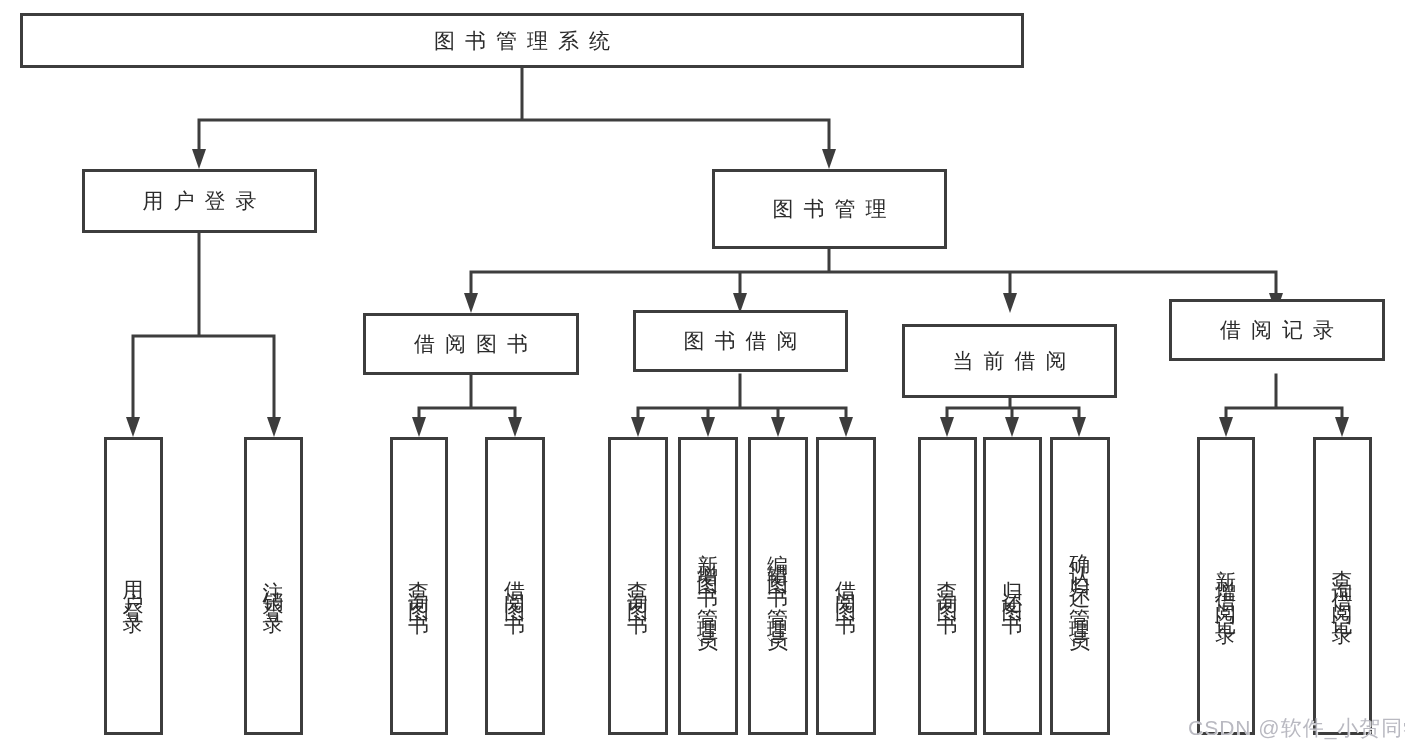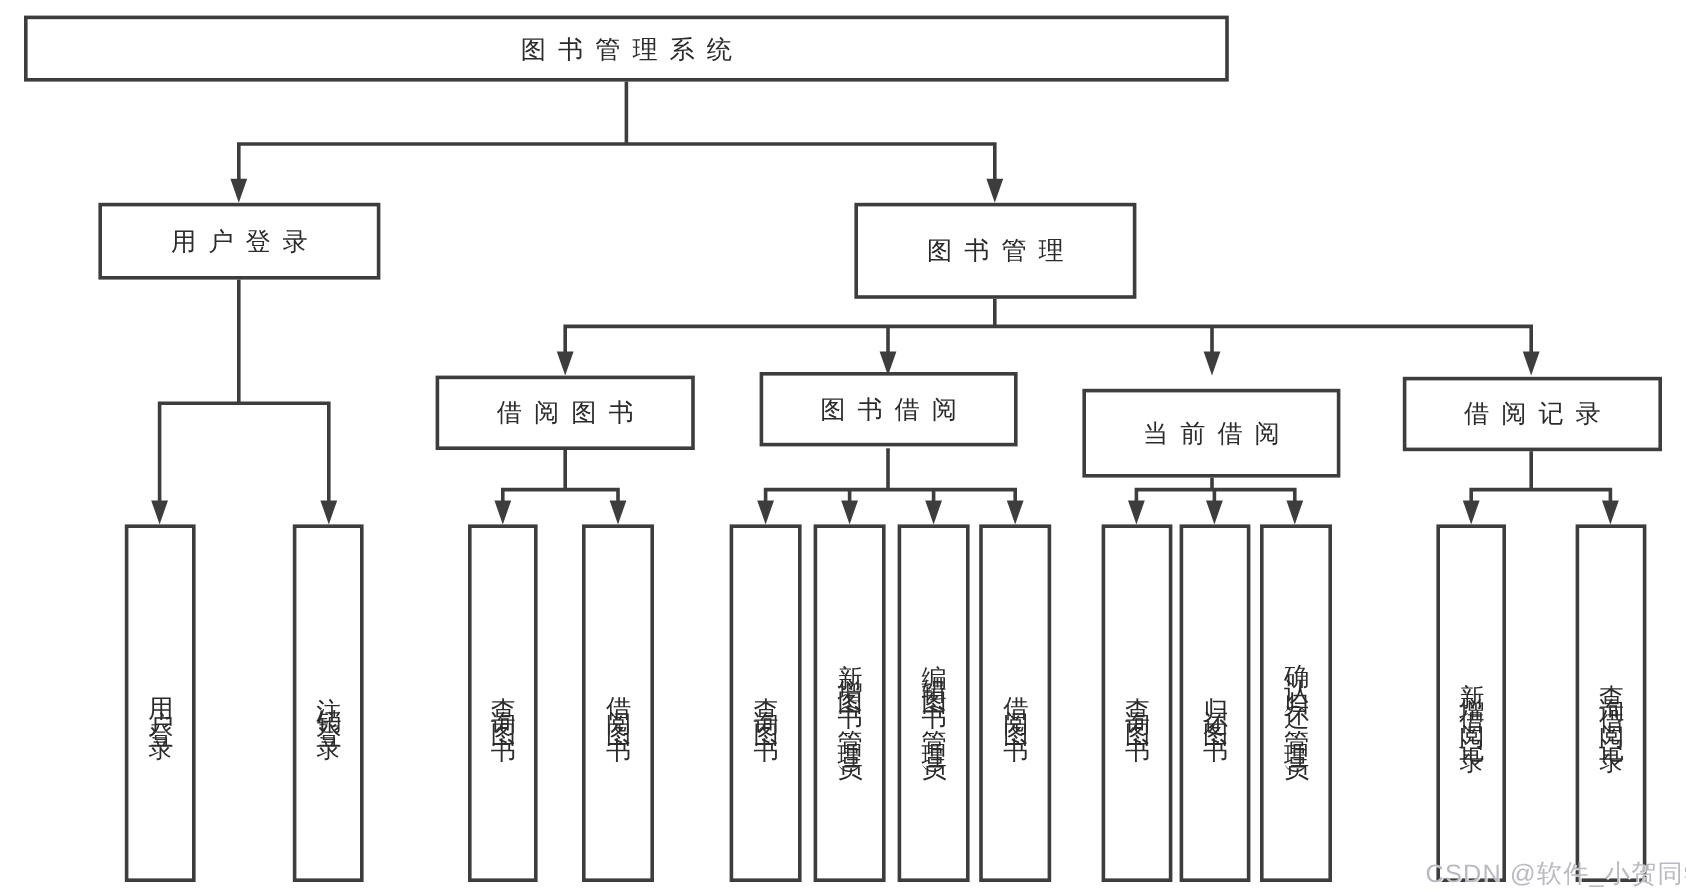--- a/index.html
+++ b/index.html
@@ -100,21 +100,21 @@
 
   <div class="node" style="left:363px;top:313px;width:216px;height:62px">
     <span class="h-label">借阅图书</span>
   </div>
   <div class="node" style="left:633px;top:310px;width:215px;height:62px">
     <span class="h-label">图书借阅</span>
   </div>
   <div class="node" style="left:902px;top:324px;width:215px;height:74px">
     <span class="h-label">当前借阅</span>
   </div>
-  <div class="node" style="left:1169px;top:314px;width:216px;height:62px">
+  <div class="node" style="left:1169px;top:299px;width:216px;height:62px">
     <span class="h-label">借阅记录</span>
   </div>
 
   <div class="node" style="left:104px;top:437px;width:59px;height:298px">
     <span class="v-label">用户登录</span>
   </div>
   <div class="node" style="left:244px;top:437px;width:59px;height:298px">
     <span class="v-label">注销登录</span>
   </div>
 

